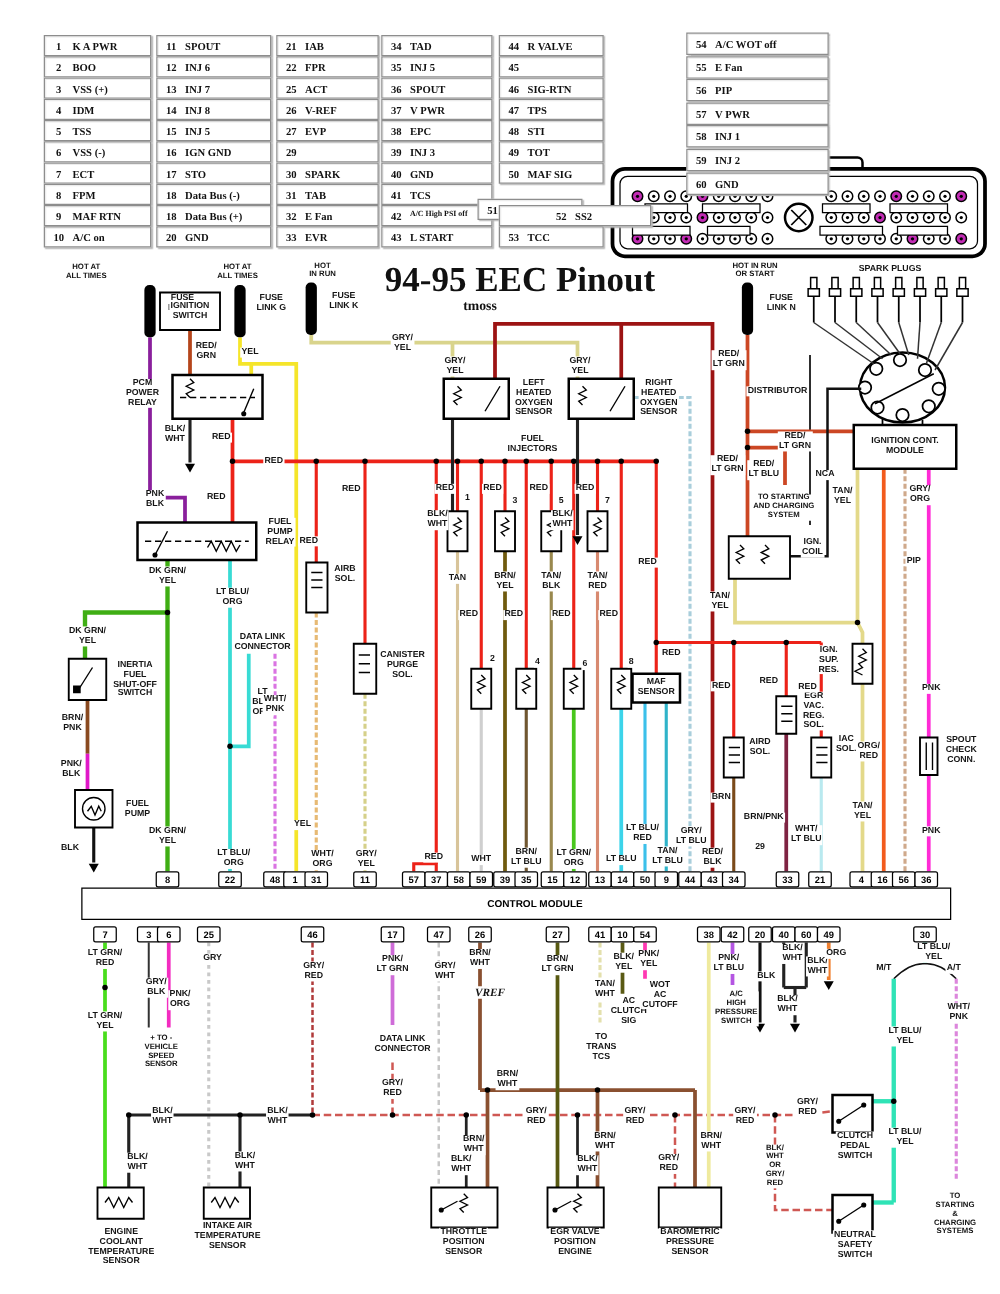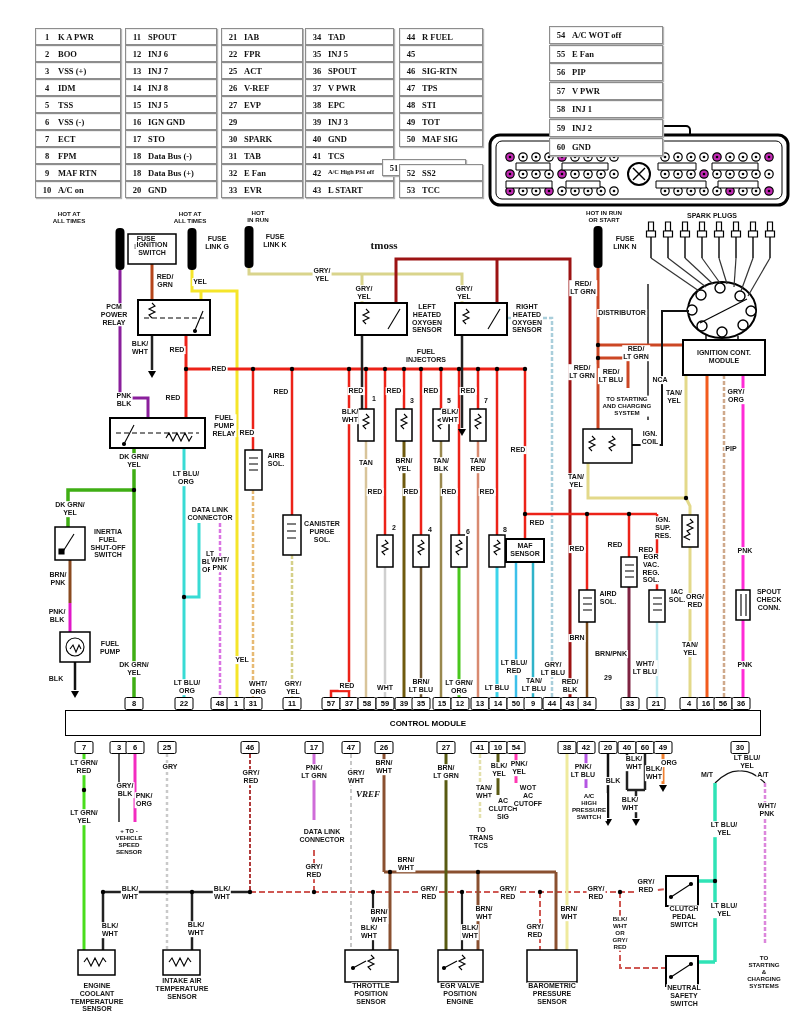--- a/index.html
+++ b/index.html
@@ -32,20 +32,21 @@
         font:bold 8.5px "Liberation Serif",serif;color:#111;}
   .trow .tp{width:22px;text-align:center;flex:none;}
   .trow .tn{flex:1;text-align:left;}
   .trow.small .tn{font-size:6.3px;line-height:6.5px;white-space:normal;}
 </style>
 </head>
 <body>
 
 <div id="canvas">
 
+  <div id="title">94-95 EEC Pinout</div>
   <div id="subtitle">tmoss</div>
 
   <div id="cm-bar"></div>
   <div id="cm-label">CONTROL MODULE</div>
 
   <div id="tables">
       <div class="trow" style="left: 35px; top: 28px; width: 84px; height: 15px;">
         <span class="tp">1</span>
         <span class="tn">K A PWR</span>
       </div>
@@ -200,21 +201,21 @@
       <div class="trow small" style="left: 305px; top: 164px; width: 87px; height: 15px;">
         <span class="tp">42</span>
         <span class="tn">A/C High PSI off</span>
       </div>
       <div class="trow" style="left: 305px; top: 181px; width: 87px; height: 15px;">
         <span class="tp">43</span>
         <span class="tn">L START</span>
       </div>
       <div class="trow" style="left: 399px; top: 28px; width: 82px; height: 15px;">
         <span class="tp">44</span>
-        <span class="tn">R FUEL</span>
+        <span class="tn">R VALVE</span>
       </div>
       <div class="trow" style="left: 399px; top: 45px; width: 82px; height: 15px;">
         <span class="tp">45</span>
         <span class="tn"></span>
       </div>
       <div class="trow" style="left: 399px; top: 62px; width: 82px; height: 15px;">
         <span class="tp">46</span>
         <span class="tn">SIG-RTN</span>
       </div>
       <div class="trow" style="left: 399px; top: 79px; width: 82px; height: 15px;">
@@ -230,21 +231,21 @@
         <span class="tn">TOT</span>
       </div>
       <div class="trow" style="left: 399px; top: 130px; width: 82px; height: 15px;">
         <span class="tp">50</span>
         <span class="tn">MAF SIG</span>
       </div>
       <div class="trow" style="left: 382px; top: 147px; width: 82px; height: 15px; margin-top: 12px;">
         <span class="tp">51</span>
         <span class="tn">SS1</span>
       </div>
-      <div class="trow" style="left: 399px; top: 164px; width: 82px; height: 15px;">
+      <div class="trow" style="left: 399px; top: 164px; width: 82px; height: 15px; padding-left: 38px;">
         <span class="tp">52</span>
         <span class="tn">SS2</span>
       </div>
       <div class="trow" style="left: 399px; top: 181px; width: 82px; height: 15px;">
         <span class="tp">53</span>
         <span class="tn">TCC</span>
       </div>
       <div class="trow" style="left: 549px; top: 26px; width: 112px; height: 16px;">
         <span class="tp">54</span>
         <span class="tn">A/C WOT off</span>
@@ -543,21 +544,21 @@
 TEMPERATURE
 SENSOR</div>
       <div class="lbl" style="left: 314px; top: 772px;">PNK/
 LT GRN</div>
       <div class="lbl" style="left: 322px; top: 836px;">DATA LINK
 CONNECTOR</div>
       <div class="lbl" style="left: 314px; top: 871px;">GRY/
 RED</div>
       <div class="lbl" style="left: 356px; top: 777px;">GRY/
 WHT</div>
-      <div class="lbl vref" style="left: 368px; top: 794px;">VREF</div>
+      <div class="lbl vref" style="left: 392px; top: 794px;">VREF</div>
       <div class="lbl" style="left: 384px; top: 767px;">BRN/
 WHT</div>
       <div class="lbl" style="left: 406px; top: 864px;">BRN/
 WHT</div>
       <div class="lbl" style="left: 379px; top: 916px;">BRN/
 WHT</div>
       <div class="lbl" style="left: 484px; top: 913px;">BRN/
 WHT</div>
       <div class="lbl" style="left: 569px; top: 913px;">BRN/
 WHT</div>

